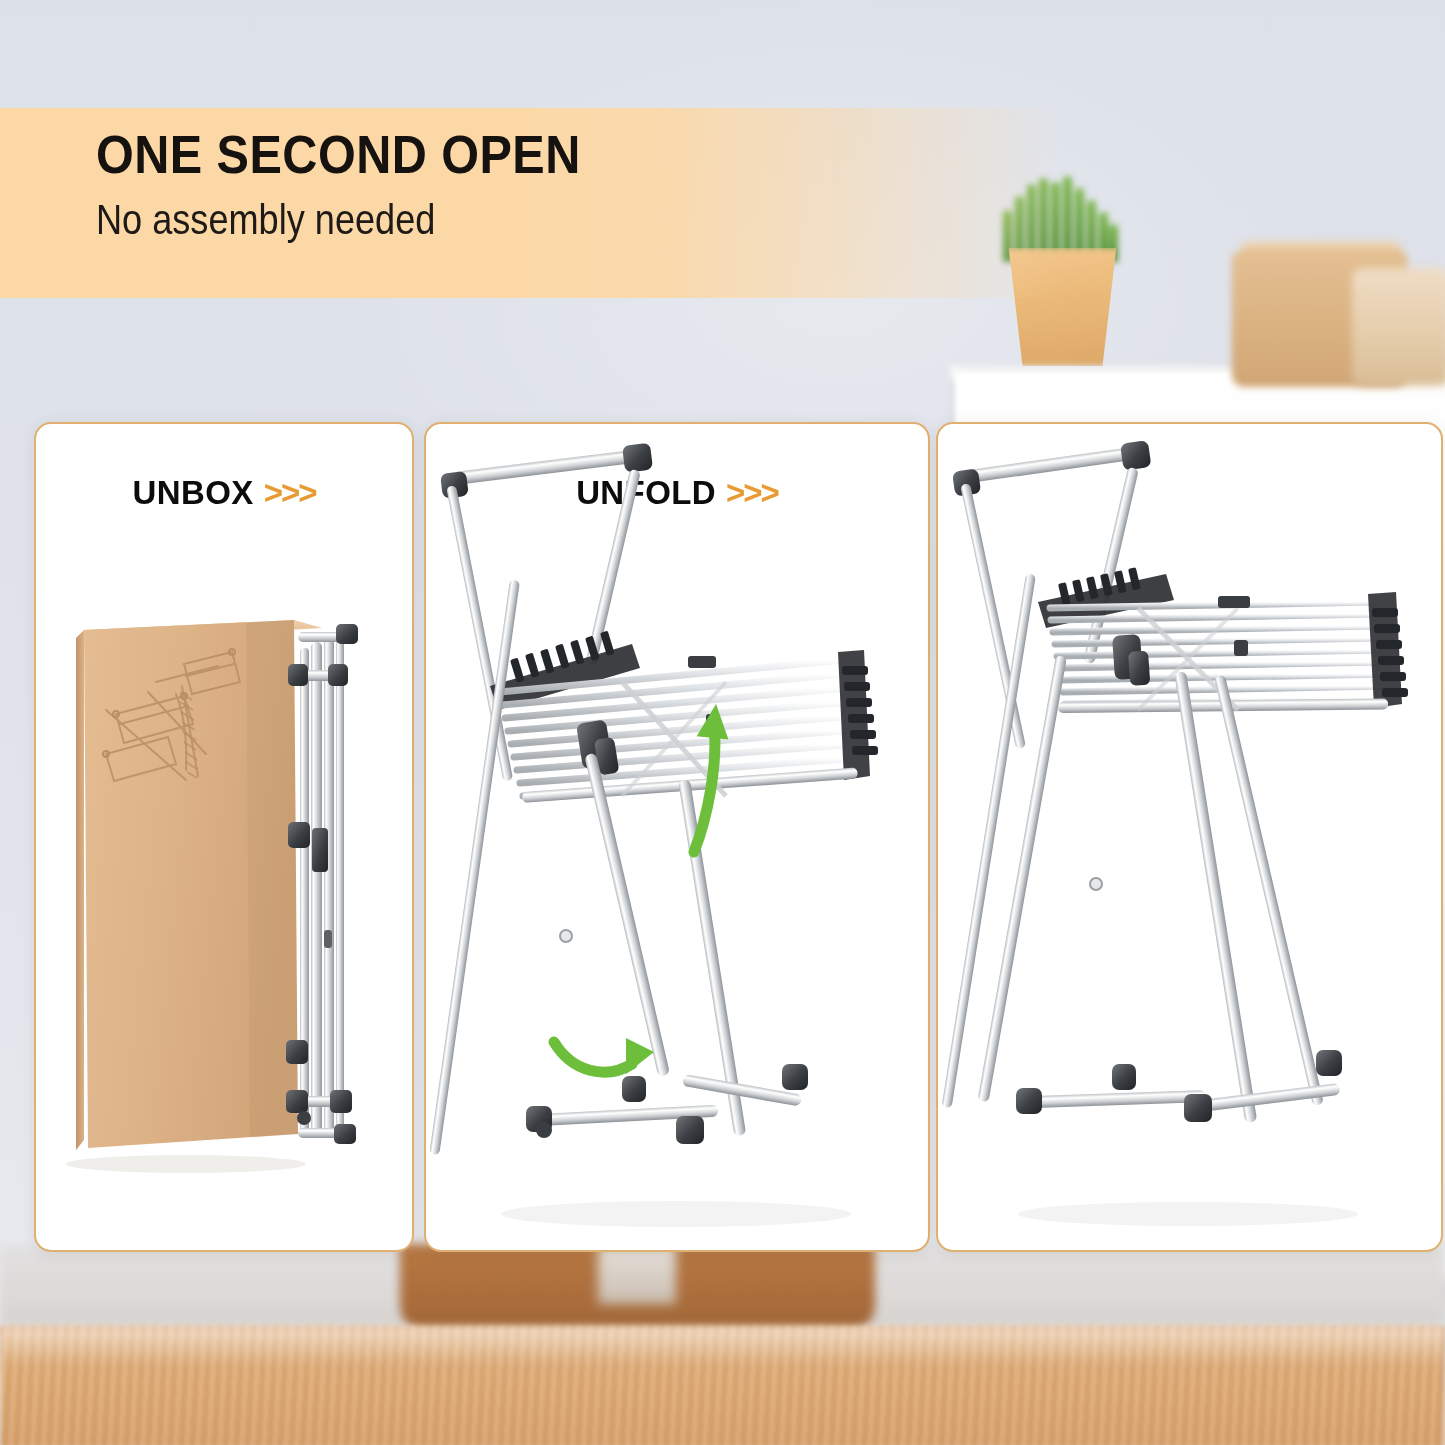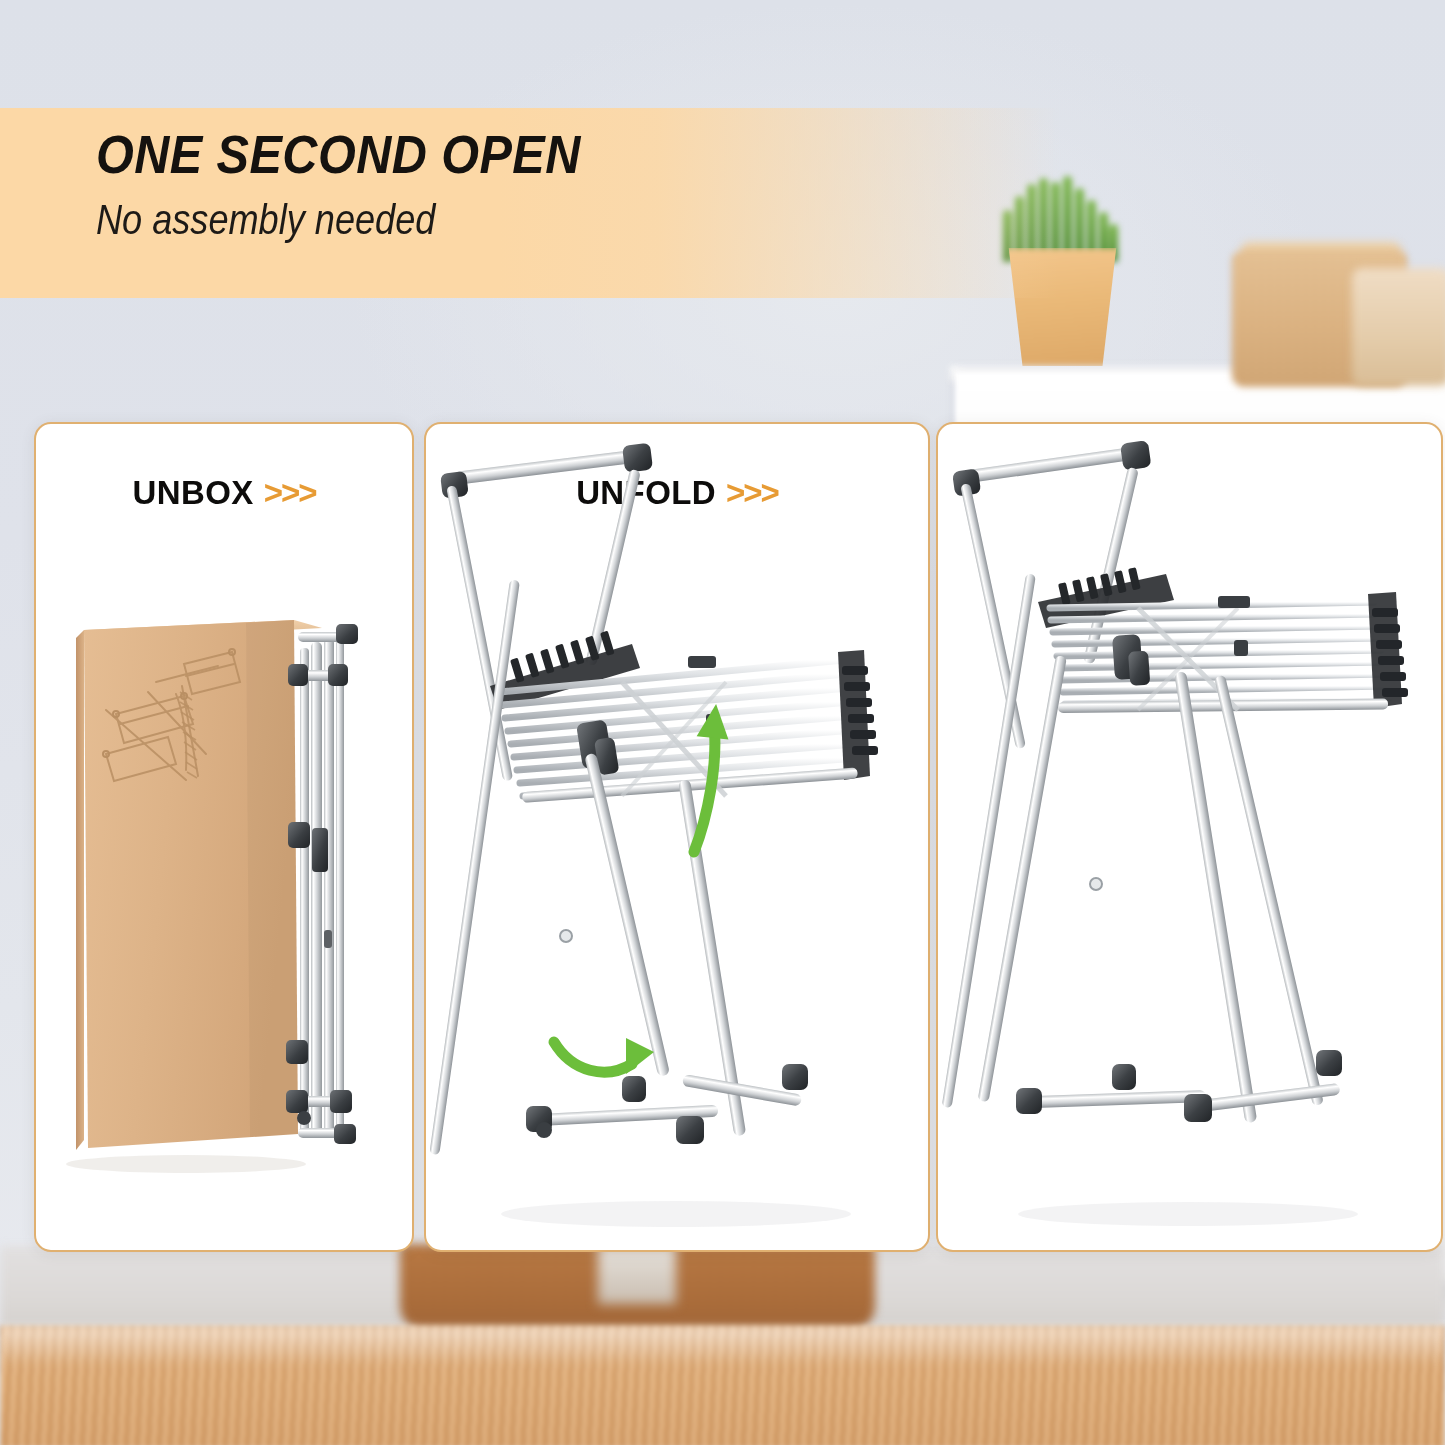--- a/index.html
+++ b/index.html
@@ -114,21 +114,21 @@
   }
 
   
   .banner{
     position:absolute;left:0;top:108px;width:1060px;height:190px;
     background:linear-gradient(90deg,
        #fcd8a6 0%, #fcd8a6 47%, rgba(252,216,166,.92) 62%,
        rgba(252,216,166,.55) 78%, rgba(252,216,166,0) 100%);
   }
   .banner-text{
-    position:absolute;left:96px;top:126px;width:800px;font-style:italic;
+    position:absolute;left:96px;top:126px;width:800px;
   }
   .headline{
     margin:0;
     font-family:"Liberation Sans", sans-serif;
     font-size:54px;font-weight:bold;letter-spacing:.5px;
     color:#15120f;line-height:1.06;
     transform:scaleX(.90);transform-origin:left center;
   }
   .subhead{
     margin:14px 0 0 0;

